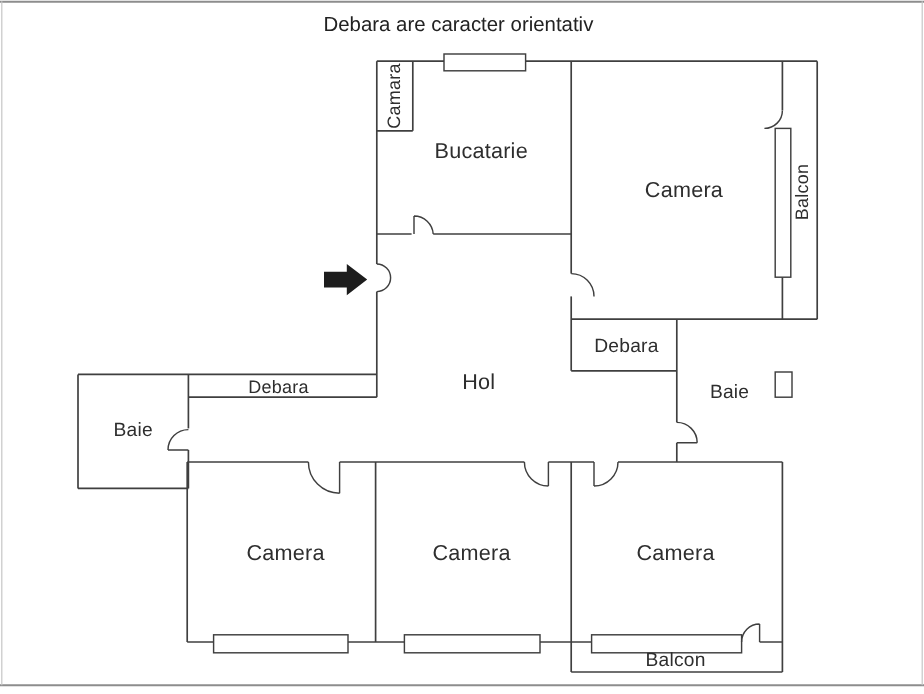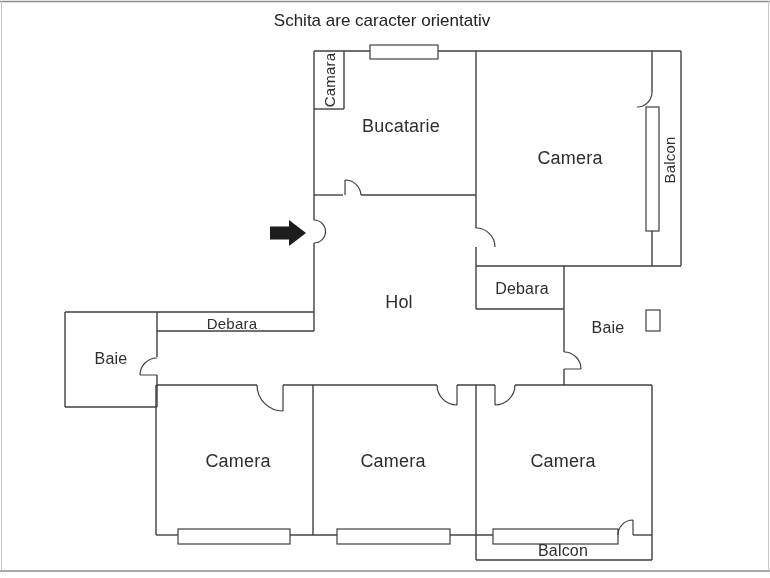--- a/index.html
+++ b/index.html
@@ -109,27 +109,27 @@
       <path d="M652,92 A15,15 0 0 1 637,107"></path>
       <path d="M257,385 A26,26 0 0 0 283,411 M283,385 L283,411"></path>
       <path d="M437,385 A20,20 0 0 0 457,405 M457,385 L457,405"></path>
       <path d="M515,385 A20,20 0 0 1 495,405 M495,385 L495,405"></path>
       <path d="M618,535 A15,15 0 0 1 633,520 M633,520 L633,535"></path>
     </g>
 
     <polygon fill="var(--arrow,#1d1d1d)" points="270,226.5 289,226.5 289,220 306,233 289,246 289,239.5 270,239.5"></polygon>
   </svg>
 
-  <div id="title">Schita are caracter orientativ</div>
+  <div id="title">Debara are caracter orientativ</div>
 
   <div class="lbl rot t15" style="left:329px;top:80px;">Camara</div>
   <div class="lbl t17" style="left:401px;top:126px;">Bucatarie</div>
   <div class="lbl t17" style="left:570px;top:158px;">Camera</div>
   <div class="lbl rot t15" style="left:669px;top:160px;">Balcon</div>
-  <div class="lbl t17" style="left:399px;top:302px;">Hol</div>
+  <div class="lbl t17" style="left:399px;top:318px;">Hol</div>
   <div class="lbl t15" style="left:232px;top:323px;">Debara</div>
   <div class="lbl t16" style="left:522px;top:289px;">Debara</div>
   <div class="lbl t16" style="left:111px;top:359px;">Baie</div>
   <div class="lbl t16" style="left:608px;top:328px;">Baie</div>
   <div class="lbl t17" style="left:238px;top:461px;">Camera</div>
   <div class="lbl t17" style="left:393px;top:461px;">Camera</div>
   <div class="lbl t17" style="left:563px;top:461px;">Camera</div>
   <div class="lbl t16" style="left:563px;top:551px;">Balcon</div>
 </div>
 

